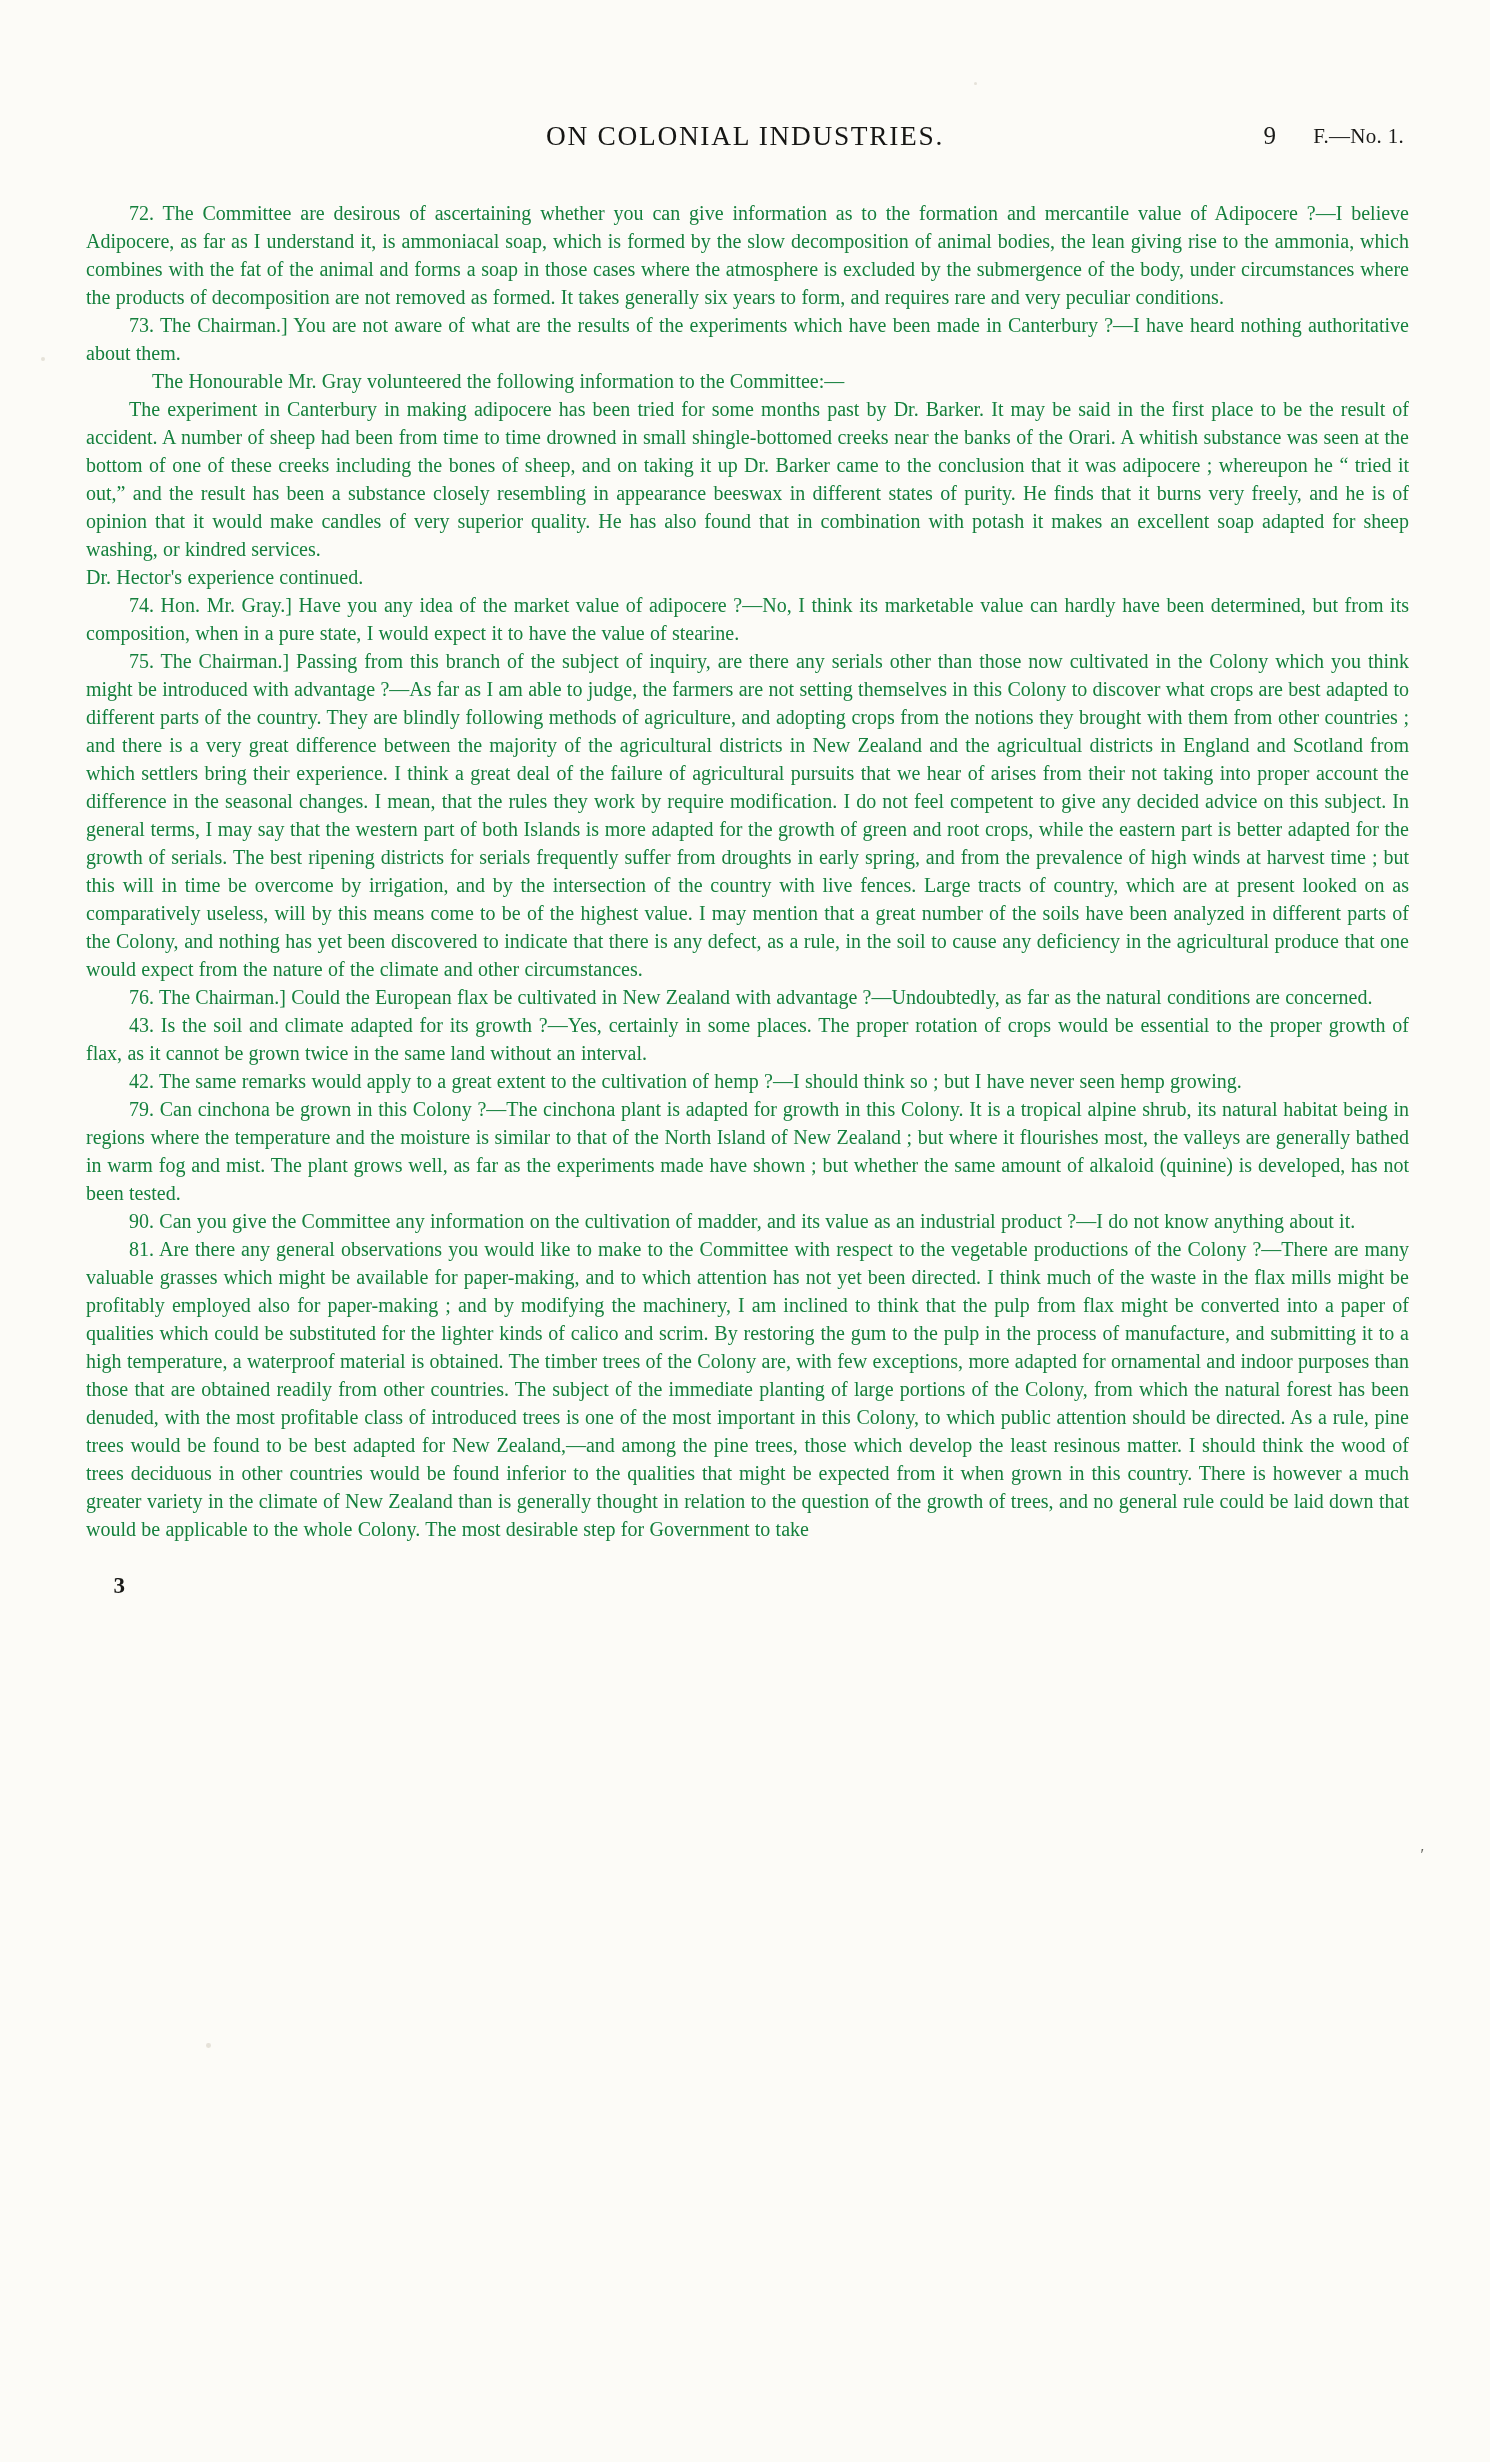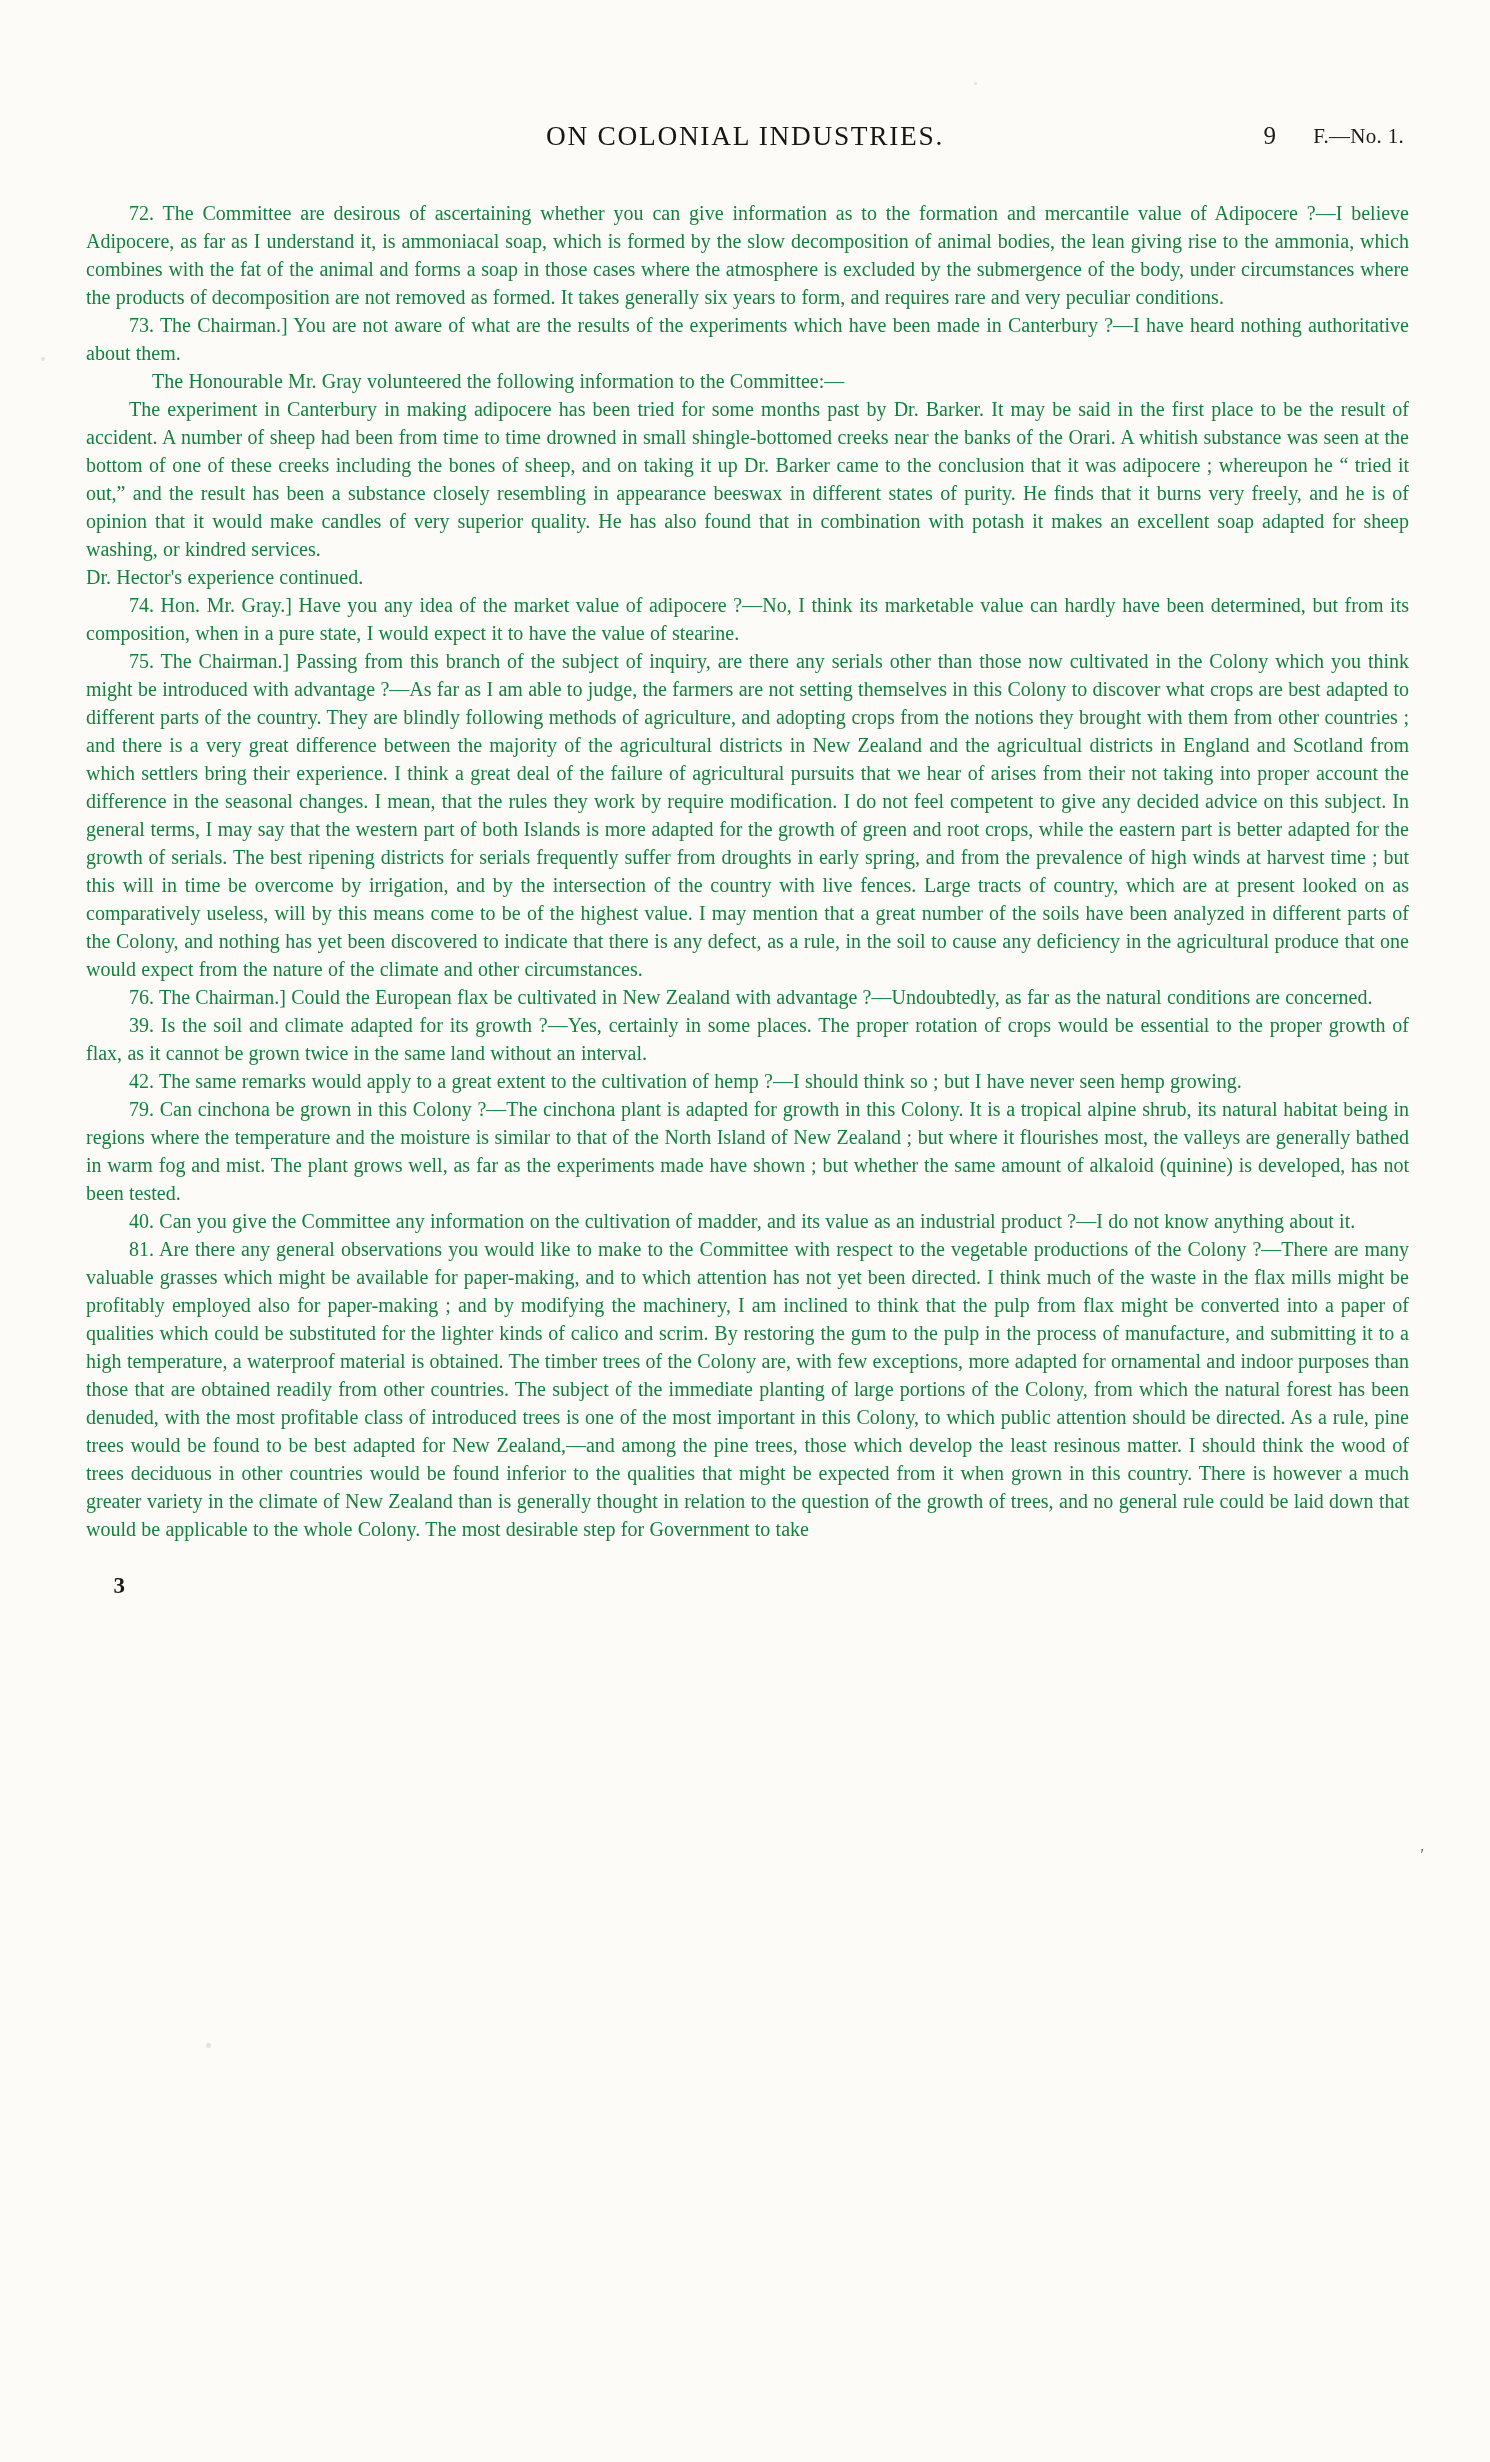--- a/index.html
+++ b/index.html
@@ -134,27 +134,27 @@
       <p class="para indent">The experiment in Canterbury in making adipocere has been tried for some months past by Dr. Barker. It may be said in the first place to be the result of accident. A number of sheep had been from time to time drowned in small shingle-bottomed creeks near the banks of the Orari. A whitish substance was seen at the bottom of one of these creeks including the bones of sheep, and on taking it up Dr. Barker came to the conclusion that it was adipocere ; whereupon he “ tried it out,” and the result has been a substance closely resembling in appearance beeswax in different states of purity. He finds that it burns very freely, and he is of opinion that it would make candles of very superior quality. He has also found that in combination with potash it makes an excellent soap adapted for sheep washing, or kindred services.</p>
 
       <p class="para centered">Dr. Hector's experience continued.</p>
 
       <p class="para indent">74. <span class="it">Hon. Mr. Gray.</span>] Have you any idea of the market value of adipocere ?—No, I think its marketable value can hardly have been determined, but from its composition, when in a pure state, I would expect it to have the value of stearine.</p>
 
       <p class="para indent">75. <span class="it">The Chairman.</span>] Passing from this branch of the subject of inquiry, are there any serials other than those now cultivated in the Colony which you think might be introduced with advantage ?—As far as I am able to judge, the farmers are not setting themselves in this Colony to discover what crops are best adapted to different parts of the country. They are blindly following methods of agriculture, and adopting crops from the notions they brought with them from other countries ; and there is a very great difference between the majority of the agricultural districts in New Zealand and the agricultual districts in England and Scotland from which settlers bring their experience. I think a great deal of the failure of agricultural pursuits that we hear of arises from their not taking into proper account the difference in the seasonal changes. I mean, that the rules they work by require modification. I do not feel competent to give any decided advice on this subject. In general terms, I may say that the western part of both Islands is more adapted for the growth of green and root crops, while the eastern part is better adapted for the growth of serials. The best ripening districts for serials frequently suffer from droughts in early spring, and from the prevalence of high winds at harvest time ; but this will in time be overcome by irrigation, and by the intersection of the country with live fences. Large tracts of country, which are at present looked on as comparatively useless, will by this means come to be of the highest value. I may mention that a great number of the soils have been analyzed in different parts of the Colony, and nothing has yet been discovered to indicate that there is any defect, as a rule, in the soil to cause any deficiency in the agricultural produce that one would expect from the nature of the climate and other circumstances.</p>
 
       <p class="para indent">76. <span class="it">The Chairman.</span>] Could the European flax be cultivated in New Zealand with advantage ?—Undoubtedly, as far as the natural conditions are concerned.</p>
 
-      <p class="para indent">39. Is the soil and climate adapted for its growth ?—Yes, certainly in some places. The proper rotation of crops would be essential to the proper growth of flax, as it cannot be grown twice in the same land without an interval.</p>
+      <p class="para indent">43. Is the soil and climate adapted for its growth ?—Yes, certainly in some places. The proper rotation of crops would be essential to the proper growth of flax, as it cannot be grown twice in the same land without an interval.</p>
 
       <p class="para indent">42. The same remarks would apply to a great extent to the cultivation of hemp ?—I should think so ; but I have never seen hemp growing.</p>
 
       <p class="para indent">79. Can cinchona be grown in this Colony ?—The cinchona plant is adapted for growth in this Colony. It is a tropical alpine shrub, its natural habitat being in regions where the temperature and the moisture is similar to that of the North Island of New Zealand ; but where it flourishes most, the valleys are generally bathed in warm fog and mist. The plant grows well, as far as the experiments made have shown ; but whether the same amount of alkaloid (quinine) is developed, has not been tested.</p>
 
-      <p class="para indent">40. Can you give the Committee any information on the cultivation of madder, and its value as an industrial product ?—I do not know anything about it.</p>
+      <p class="para indent">90. Can you give the Committee any information on the cultivation of madder, and its value as an industrial product ?—I do not know anything about it.</p>
 
       <p class="para indent">81. Are there any general observations you would like to make to the Committee with respect to the vegetable productions of the Colony ?—There are many valuable grasses which might be available for paper-making, and to which attention has not yet been directed. I think much of the waste in the flax mills might be profitably employed also for paper-making ; and by modifying the machinery, I am inclined to think that the pulp from flax might be converted into a paper of qualities which could be substituted for the lighter kinds of calico and scrim. By restoring the gum to the pulp in the process of manufacture, and submitting it to a high temperature, a waterproof material is obtained. The timber trees of the Colony are, with few exceptions, more adapted for ornamental and indoor purposes than those that are obtained readily from other countries. The subject of the immediate planting of large portions of the Colony, from which the natural forest has been denuded, with the most profitable class of introduced trees is one of the most important in this Colony, to which public attention should be directed. As a rule, pine trees would be found to be best adapted for New Zealand,—and among the pine trees, those which develop the least resinous matter. I should think the wood of trees deciduous in other countries would be found inferior to the qualities that might be expected from it when grown in this country. There is however a much greater variety in the climate of New Zealand than is generally thought in relation to the question of the growth of trees, and no general rule could be laid down that would be applicable to the whole Colony. The most desirable step for Government to take</p>
 
       <div class="footer-num">3</div>
     </div>
   </div>
 
   <div class="mark-right">′</div>
 
   <div class="speck" style="left:41px;  top:357px;  width:4.1px;  height:4.1px;"></div>

